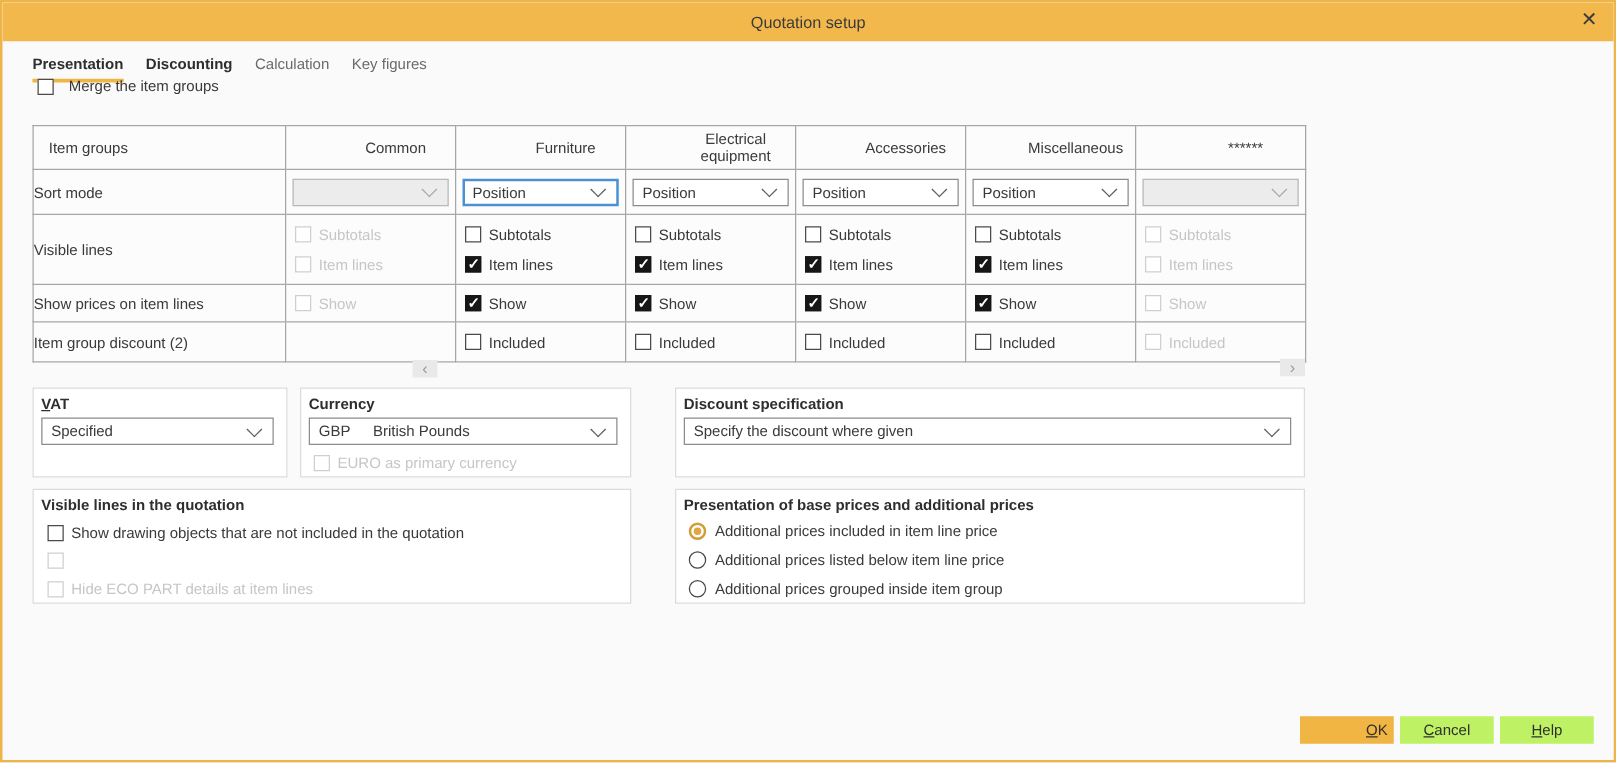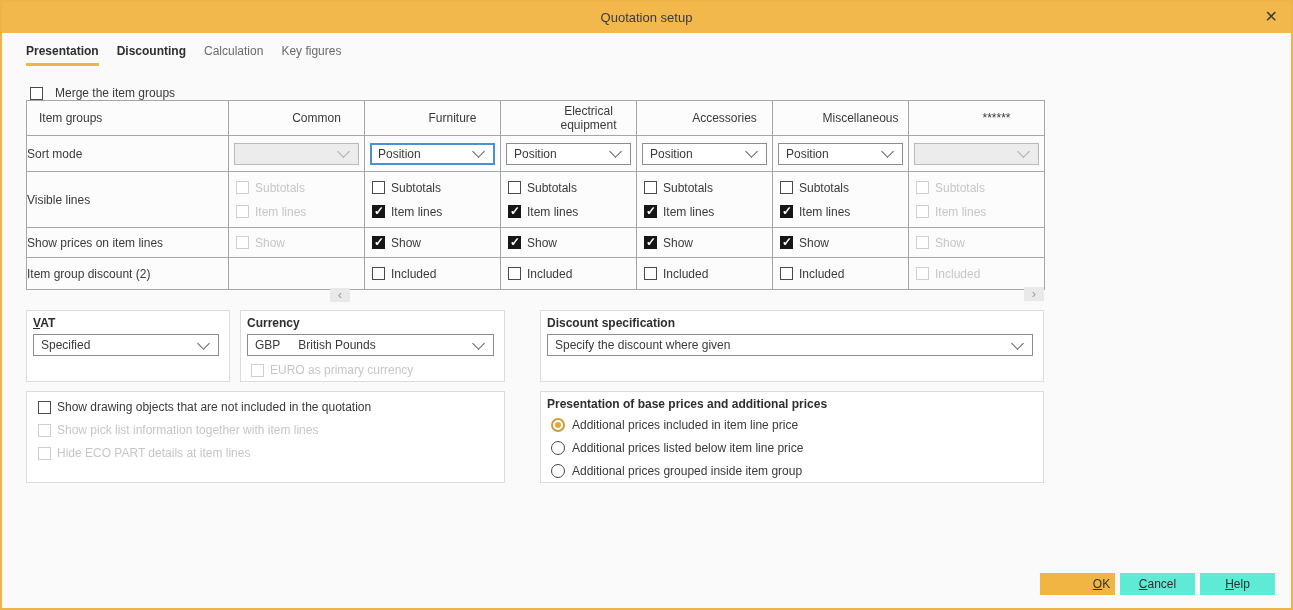--- a/index.html
+++ b/index.html
@@ -48,21 +48,21 @@
   .stack{display:flex;flex-direction:column;justify-content:center;gap:10px;height:100%;padding-left:7px;box-sizing:border-box;}
   
   .scrollbtn{position:absolute;width:20px;height:14px;background:#e9e9e9;color:#9b9b9b;
     display:flex;align-items:center;justify-content:center;font-size:13px;line-height:14px;cursor:pointer;}
   
   .gbox{position:absolute;box-sizing:border-box;background:#fff;border:1px solid #dcdcdc;}
   .gbox .gtitle{font-size:12px;font-weight:bold;color:#2e2e2e;padding:5px 0 0 6px;}
   .u{text-decoration:underline;}
   
   .btn{position:absolute;height:22px;width:75px;box-sizing:border-box;border:none;
-    background:#5eead4;font-size:12px;color:#2f2f2f;display:flex;align-items:center;justify-content:center;cursor:pointer;
+    background:#bef264;font-size:12px;color:#2f2f2f;display:flex;align-items:center;justify-content:center;cursor:pointer;
     font-family:"Liberation Sans",sans-serif;}
   .btn.primary{background:#F0B543;padding-left:48px;}
   .gap2{display:inline-block;width:18px;}
 </style>
 </head>
 <body>
 
 <div class="dialog">
 
   <div class="titlebar">
@@ -70,21 +70,21 @@
     <span class="close-x">✕</span>
   </div>
 
   <div class="tabs">
     <div class="tab bold active">Presentation</div>
     <div class="tab bold">Discounting</div>
     <div class="tab">Calculation</div>
     <div class="tab">Key figures</div>
   </div>
 
-  <div class="cbrow" style="position:absolute;left:28px;top:84px;gap:12px;">
+  <div class="cbrow" style="position:absolute;left:28px;top:60px;gap:12px;">
     <span class="cb"></span>
     <span>Merge the item groups</span>
   </div>
 
   <table class="grid">
     <colgroup>
       <col style="width:202px">
         <col style="width:136px">
         <col style="width:136px">
       <col style="width:136px">
@@ -327,27 +327,27 @@
 
   <div class="gbox" style="left:538px;top:308px;width:504px;height:72px;">
     <div class="gtitle">Discount specification</div>
     <div class="dd" style="margin:4px 10px 0 6px;">
       <span>Specify the discount where given</span>
       <span class="chev"></span>
     </div>
   </div>
 
   <div class="gbox" style="left:24px;top:389px;width:479px;height:92px;">
+    <div class="gtitle">Visible lines in the quotation</div>
     <div class="cbrow" style="margin:8px 0 0 11px;">
       <span class="cb"></span>
       <span>Show drawing objects that are not included in the quotation</span>
     </div>
     <div class="cbrow disabled" style="margin:9px 0 0 11px;">
       <span class="cb"></span>
-      <span>Show pick list information together with item lines</span>
     </div>
     <div class="cbrow disabled" style="margin:9px 0 0 11px;">
       <span class="cb"></span>
       <span>Hide ECO PART details at item lines</span>
     </div>
   </div>
 
   <div class="gbox" style="left:538px;top:389px;width:504px;height:92px;">
     <div class="gtitle">Presentation of base prices and additional prices</div>
     <div class="rrow selected" style="margin:7px 0 0 10px;">

